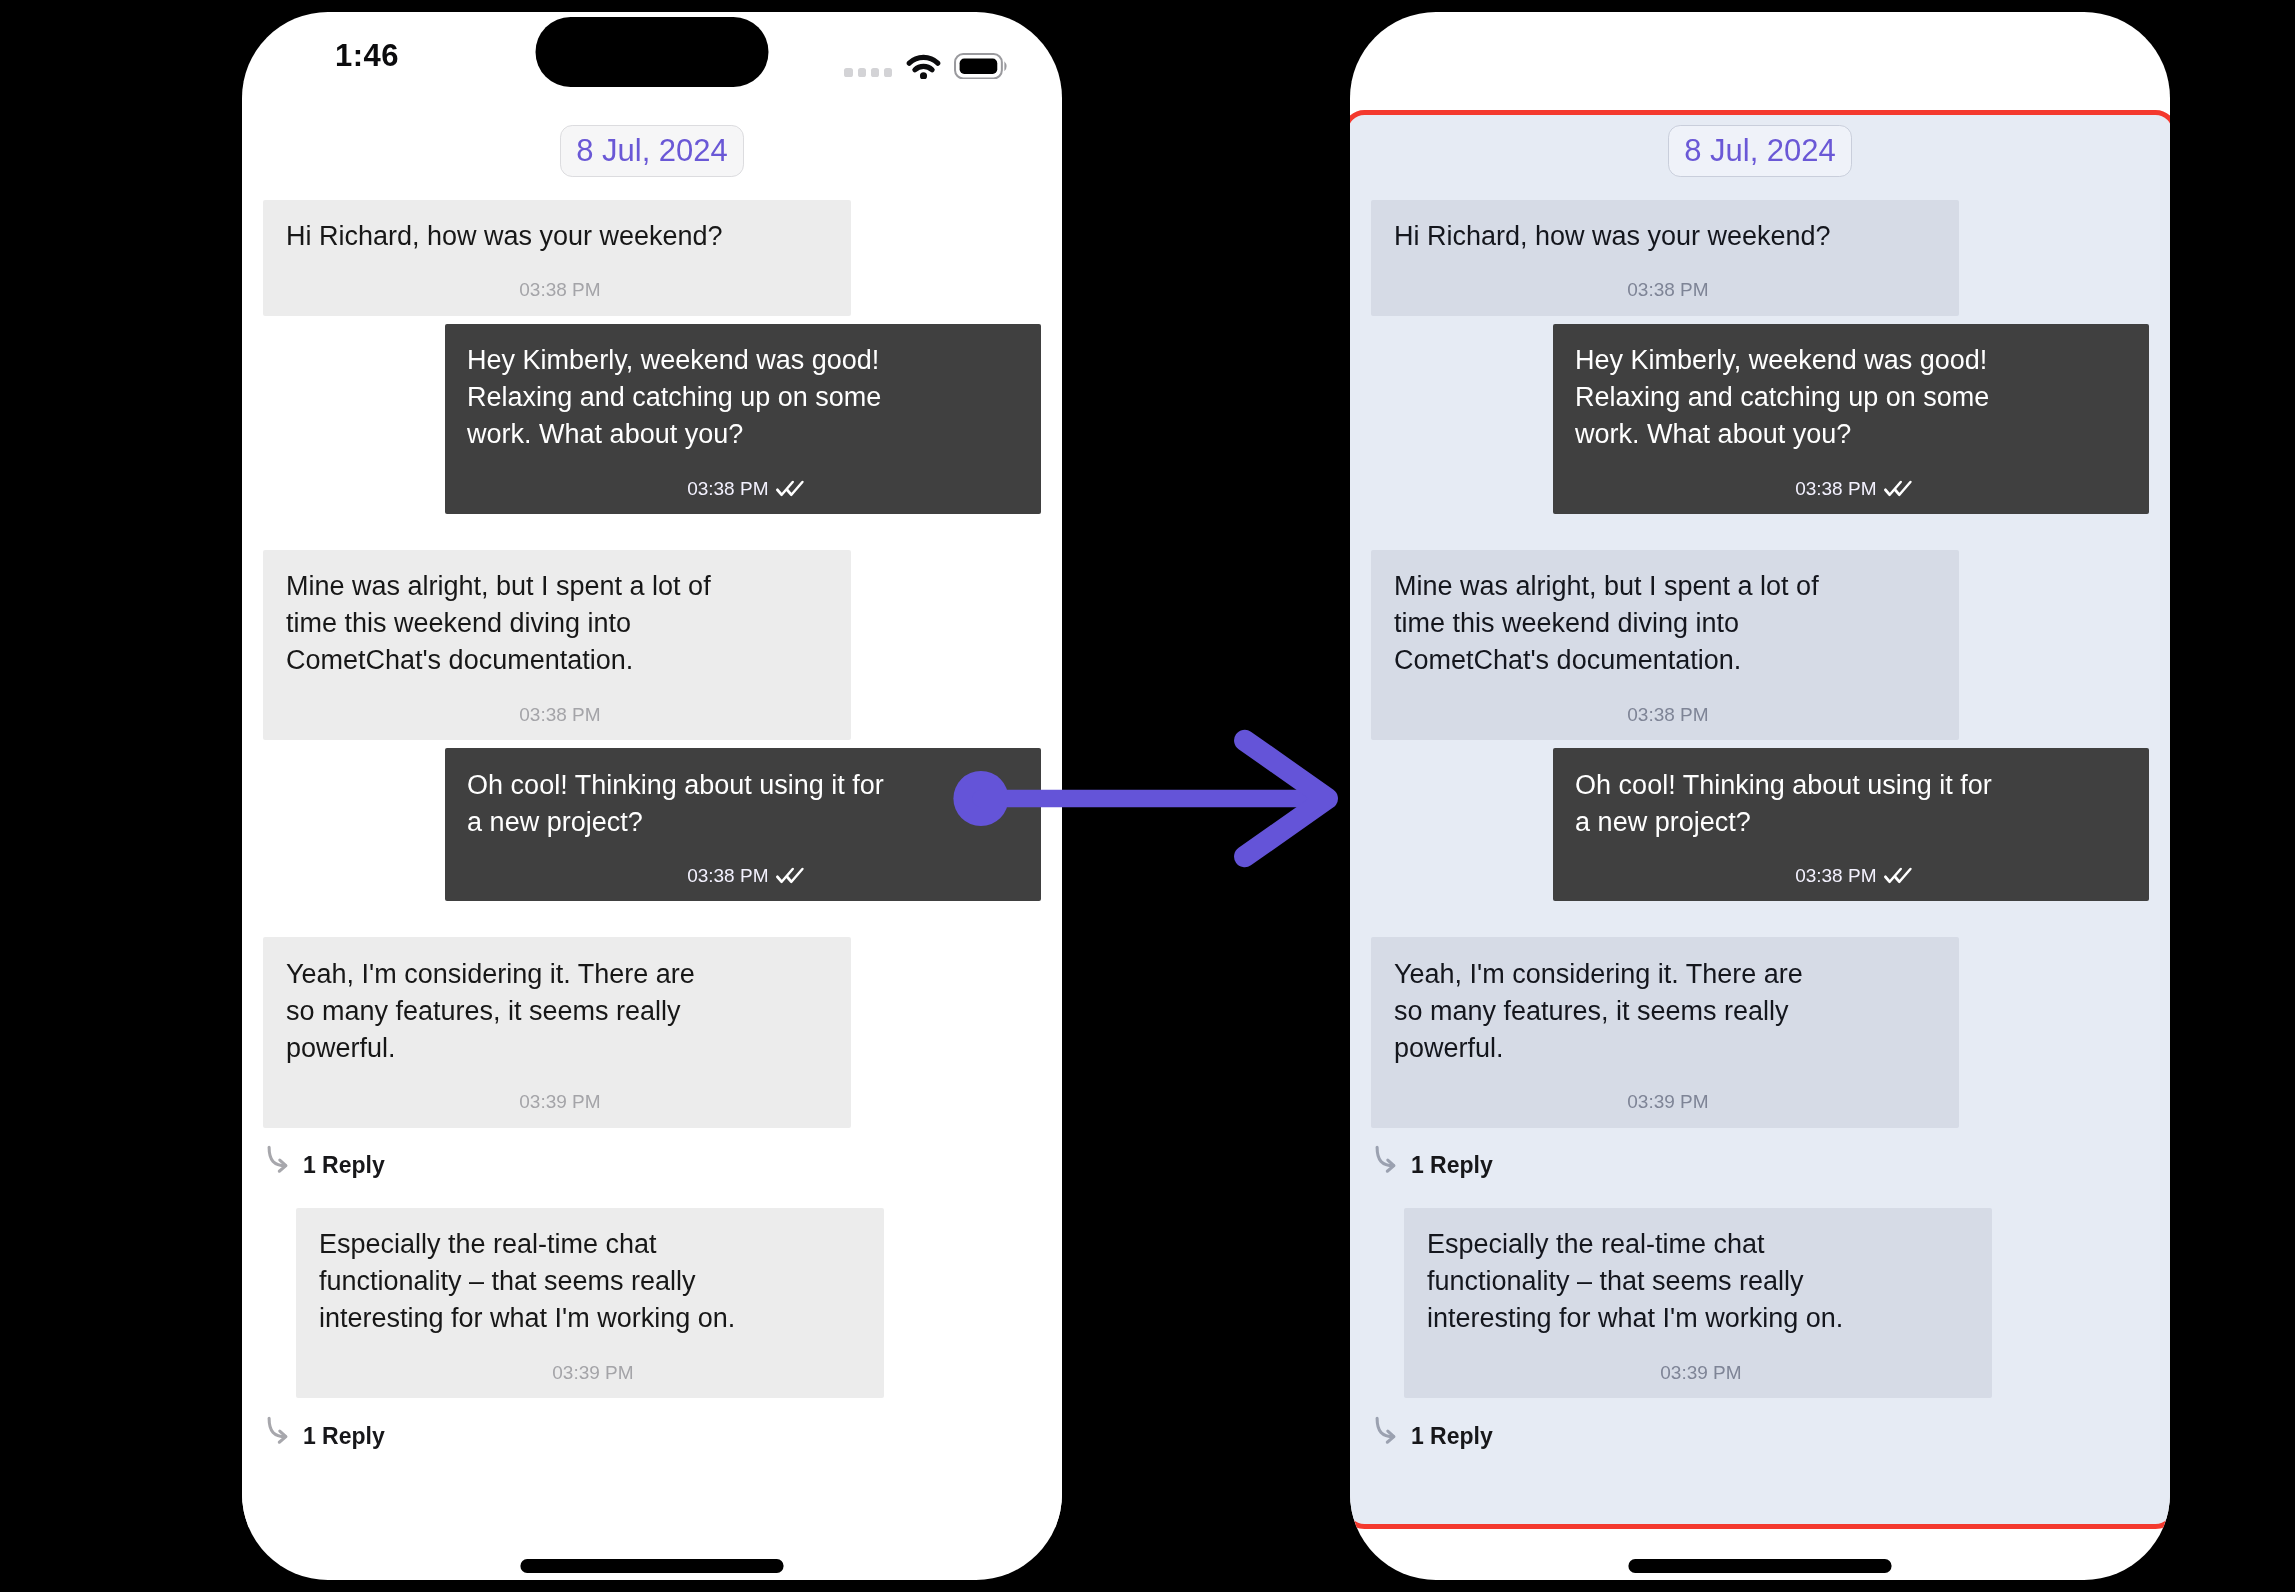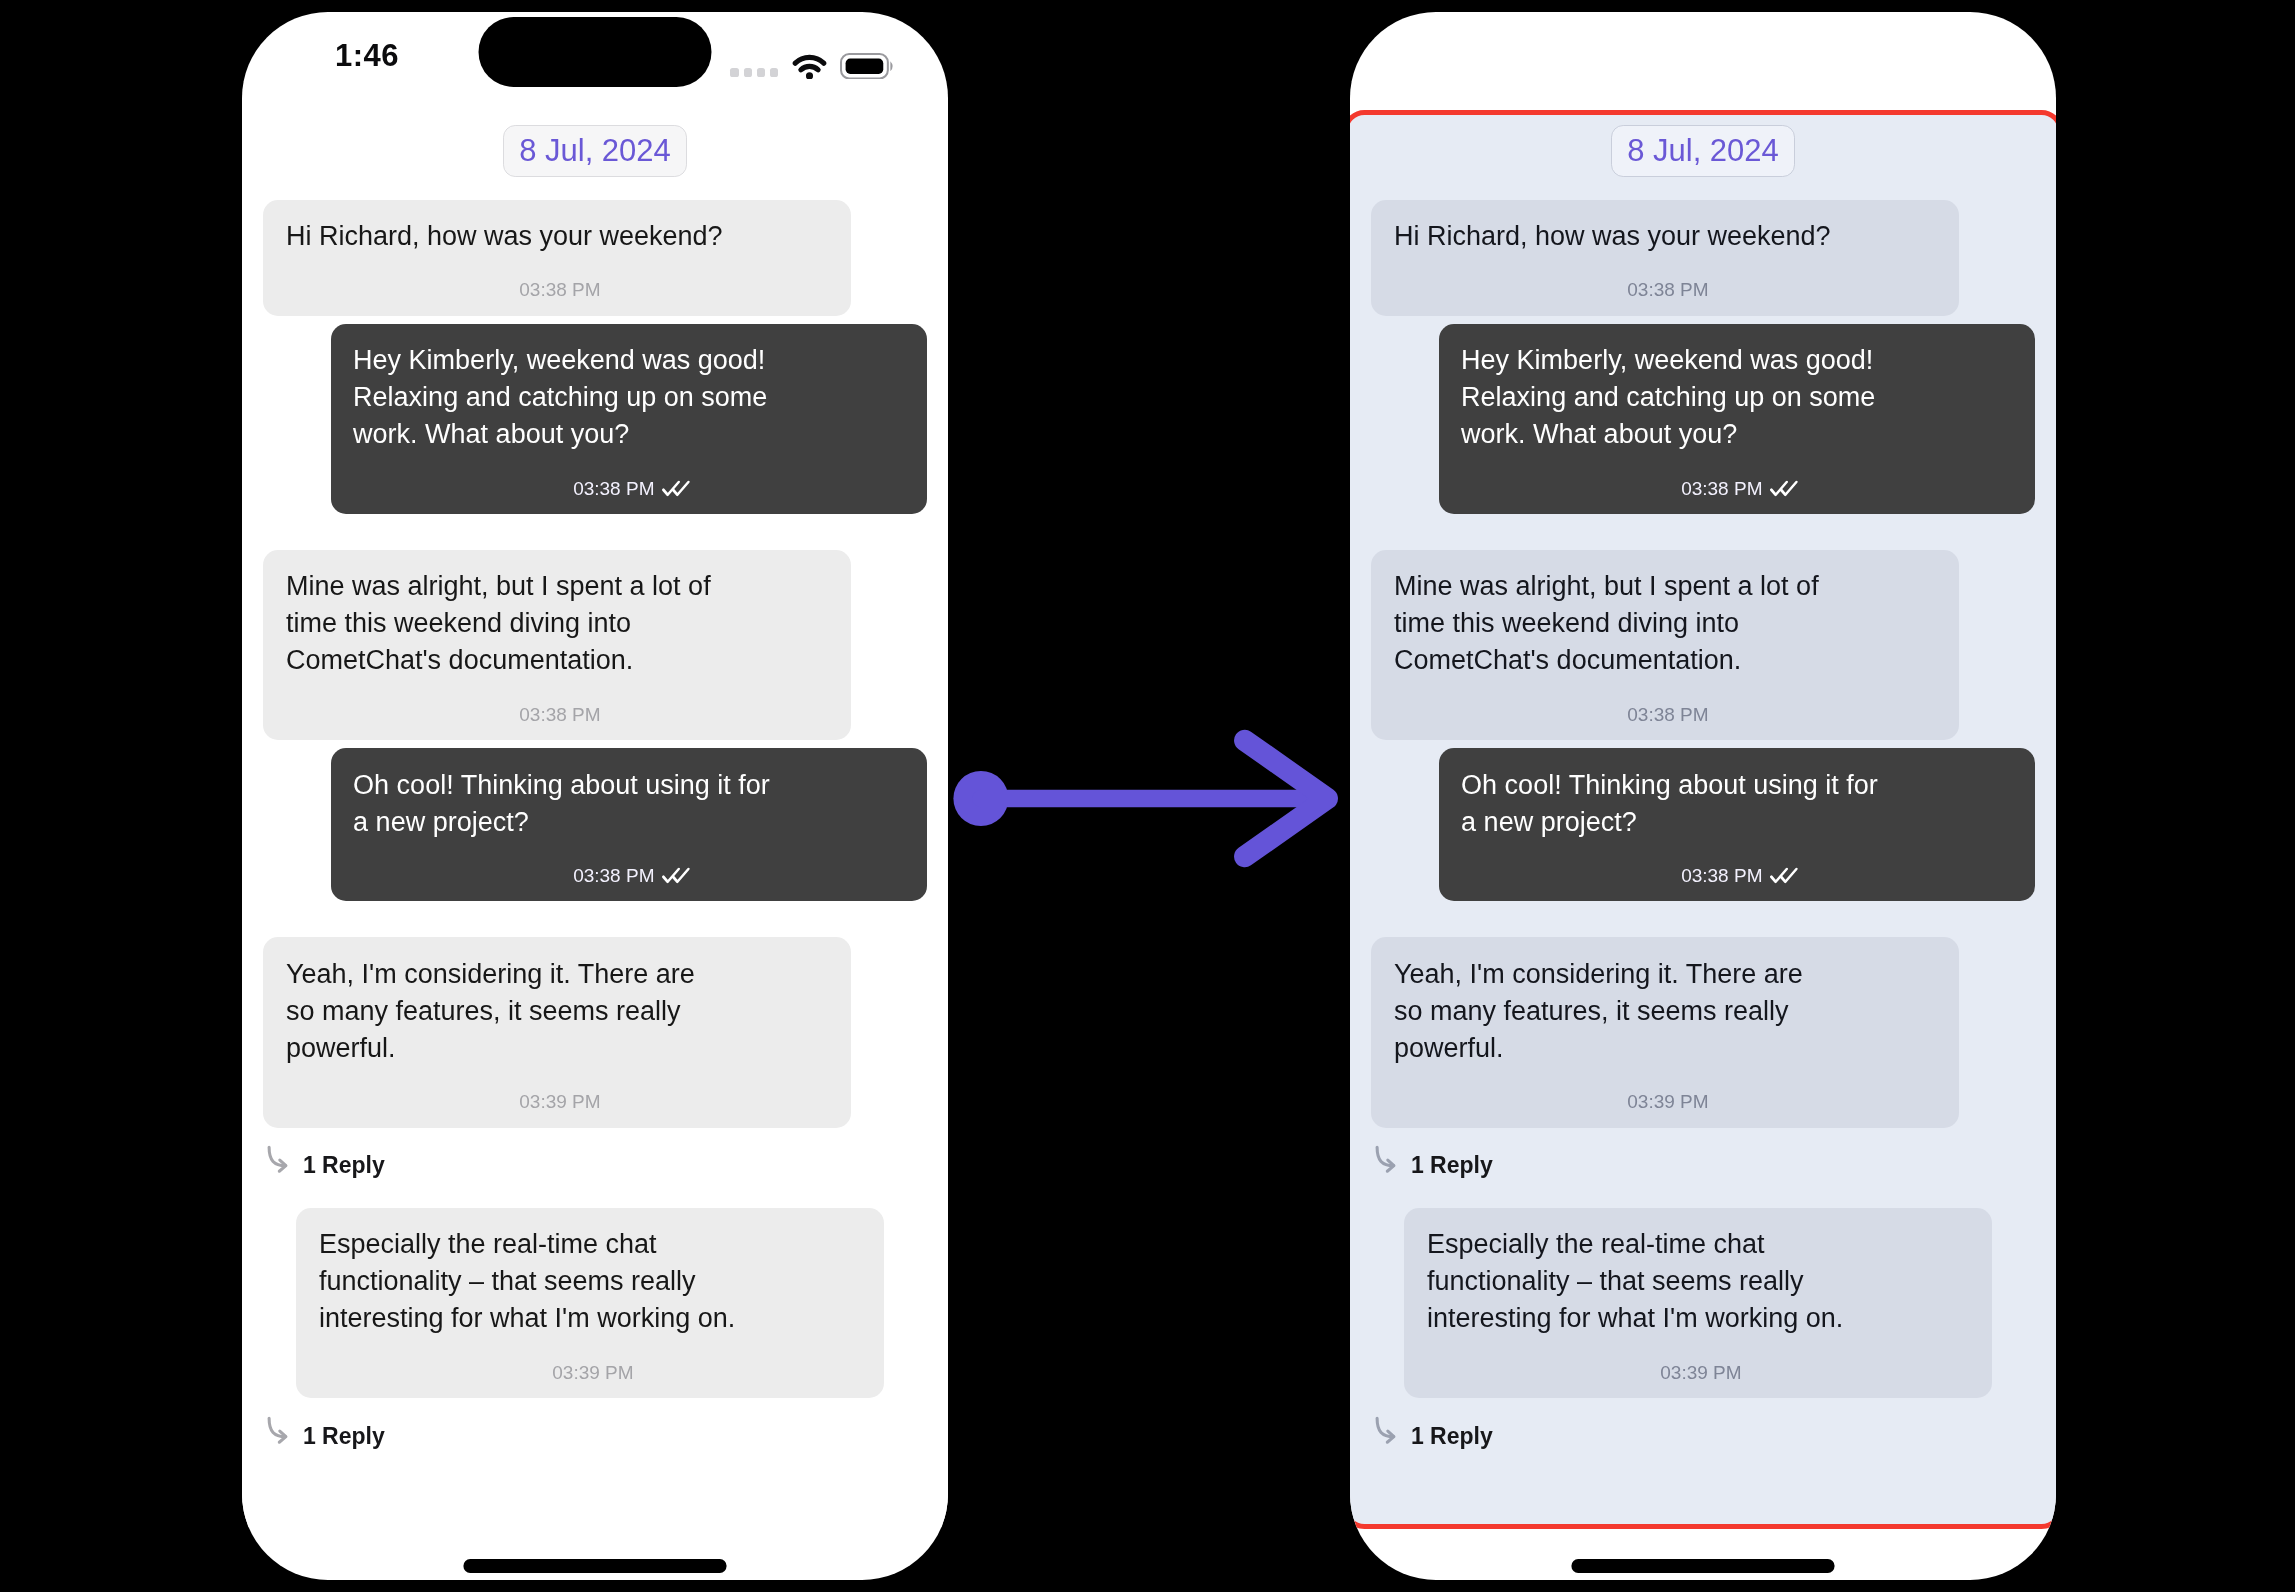--- a/index.html
+++ b/index.html
@@ -3,21 +3,21 @@
 <meta charset="utf-8">
 <style>
   html,body{margin:0;padding:0;}
   body{
     width:2295px;height:1592px;position:relative;overflow:hidden;
     background:#000;font-family:"Liberation Sans",sans-serif;
     -webkit-font-smoothing:antialiased;
   }
   
   .phone{
-    position:absolute;top:11.7px;width:706px;height:1568px;
+    position:absolute;top:11.7px;width:820px;height:1568px;
     background:#fff;border-radius:86px;overflow:hidden;
   }
   #phone-left{left:242px;}
   #phone-right{left:1350px;}
 
   
   .statusbar{position:relative;height:98px;}
   .sb-time{
     position:absolute;left:93px;top:26.5px;
     font-size:31px;font-weight:700;color:#0b0b0d;letter-spacing:0.5px;
@@ -44,21 +44,21 @@
 
   .datechip{
     width:fit-content;margin:10.2px auto 0;
     padding:7.1px 15.3px;border-radius:12.2px;
     font-size:31px;color:#6A58D6;
     background:#F6F6F7;border:1.5px solid #DCDCDF;
   }
   #phone-right .datechip{background:#EFF2F9;border-color:#C9CEDB;}
 
   .msg{
-    position:relative;border-radius:15px;margin-top:36px;
+    position:relative;border-radius:2px;margin-top:36px;
     box-sizing:border-box;
   }
   .msg.first{margin-top:22.5px;}
   .reply + .msg{margin-top:29px;margin-left:33px;}
   .msg .txt{
     font-size:27px;line-height:37px;white-space:pre-line;
     padding:18.4px 22.5px 0 22.5px;
   }
   .msg .meta{
     display:flex;justify-content:center;align-items:center;gap:7.1px;

